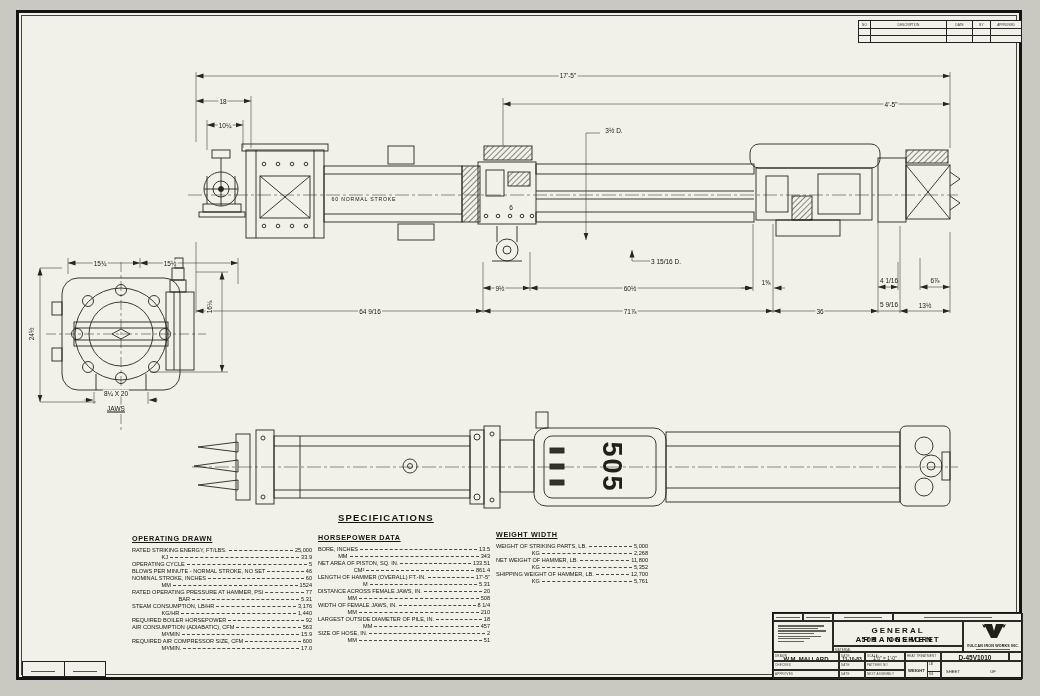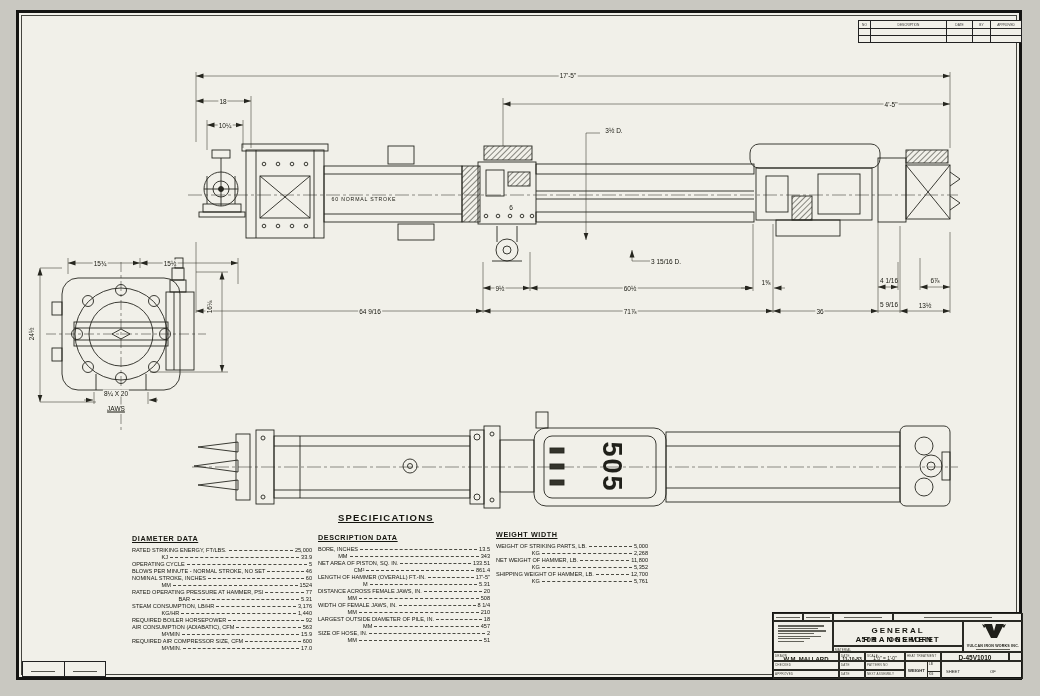--- a/index.html
+++ b/index.html
@@ -313,21 +313,21 @@
   <span class="dim" style="left:170px;top:263px">15½</span>
   <span class="dim rot" style="left:31px;top:334px">24½</span>
   <span class="dim rot" style="left:209px;top:307px">16⅛</span>
   <span class="dim" style="left:116px;top:393px">8¼ X 20</span>
   <span class="dim und" style="left:116px;top:408px">JAWS</span>
   <span class="model-num" style="left:611px;top:467px">505</span>
 
   <div class="spec-head" style="left:338px;top:512px">SPECIFICATIONS</div>
 
   <div class="dtable" style="left:132px;top:534px;width:180px">
-    <div class="ttl">DIAMETER DATA</div>
+    <div class="ttl">OPERATING DRAWN</div>
     <div>
 
         <div class="trow">
           <span class="tlabel">RATED STRIKING ENERGY, FT/LBS.</span>
           <span class="tleader"></span>
           <span class="tvalue">25,000</span>
         </div>
 
         <div class="trow">
           <span class="tlabel">&nbsp;&nbsp;&nbsp;&nbsp;&nbsp;&nbsp;&nbsp;&nbsp;&nbsp;&nbsp;&nbsp;&nbsp;&nbsp;&nbsp;&nbsp;&nbsp;&nbsp;&nbsp; KJ</span>
@@ -409,21 +409,21 @@
 
         <div class="trow">
           <span class="tlabel">&nbsp;&nbsp;&nbsp;&nbsp;&nbsp;&nbsp;&nbsp;&nbsp;&nbsp;&nbsp;&nbsp;&nbsp;&nbsp;&nbsp;&nbsp;&nbsp;&nbsp;&nbsp; M³/MIN.</span>
           <span class="tleader"></span>
           <span class="tvalue">17.0</span>
         </div>
       </div>
   </div>
 
   <div class="dtable" style="left:318px;top:533px;width:172px">
-    <div class="ttl">DESCRIPTION DATA</div>
+    <div class="ttl">HORSEPOWER DATA</div>
     <div>
 
         <div class="trow">
           <span class="tlabel">BORE, INCHES</span>
           <span class="tleader"></span>
           <span class="tvalue">13.5</span>
         </div>
 
         <div class="trow">
           <span class="tlabel">&nbsp;&nbsp;&nbsp;&nbsp;&nbsp;&nbsp;&nbsp;&nbsp;&nbsp;&nbsp;&nbsp;&nbsp; MM</span>

